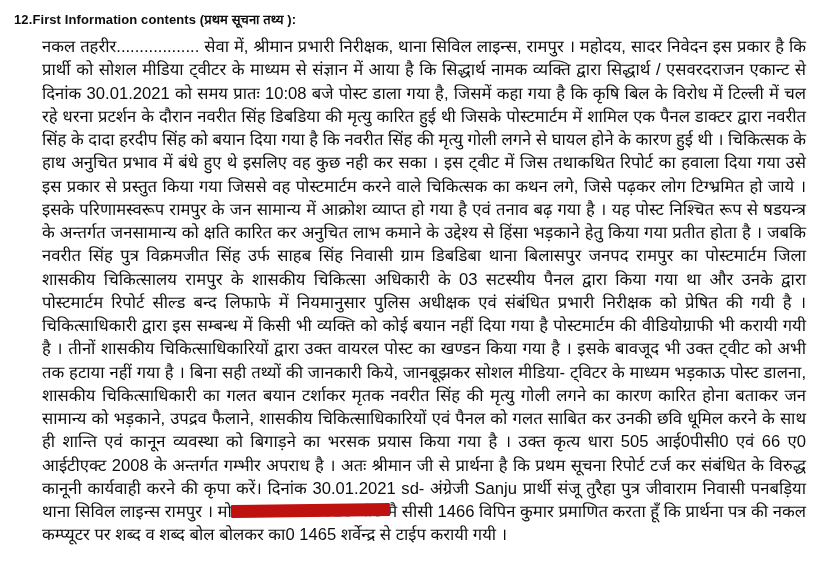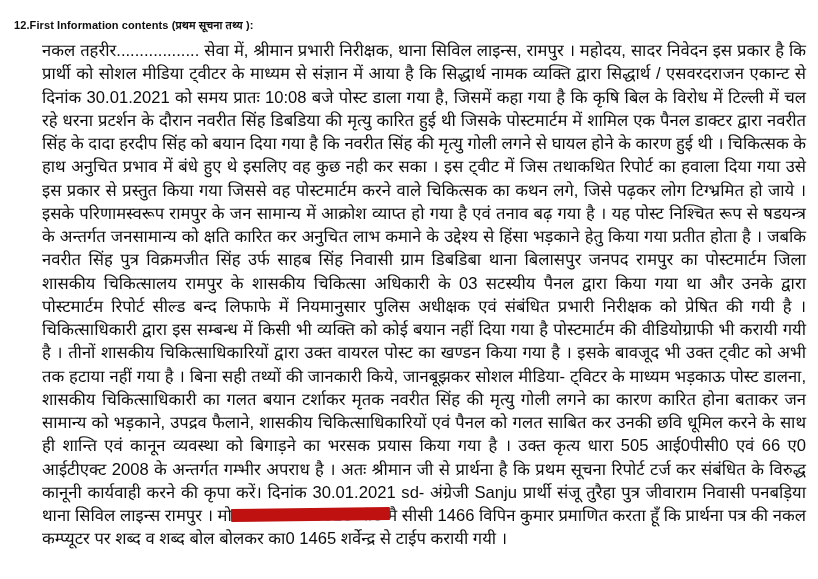--- a/index.html
+++ b/index.html
@@ -10,22 +10,22 @@
   .page {
     position: relative;
     width: 818px;
     height: 579px;
     background: #ffffff;
     overflow: hidden;
     font-family: "Liberation Sans", "DejaVu Sans", sans-serif;
     color: #0d0d0d;
   }
   .heading {
-    margin: 17px 10px 0 14px;
-    font-size: 11px;
+    margin: 10px 10px 0 14px;
+    font-size: 13px;
     font-weight: bold;
     letter-spacing: 0.1px;
     white-space: nowrap;
   }
   .heading .num {
     display: inline;
   }
   .heading .title {
     display: inline;
   }

